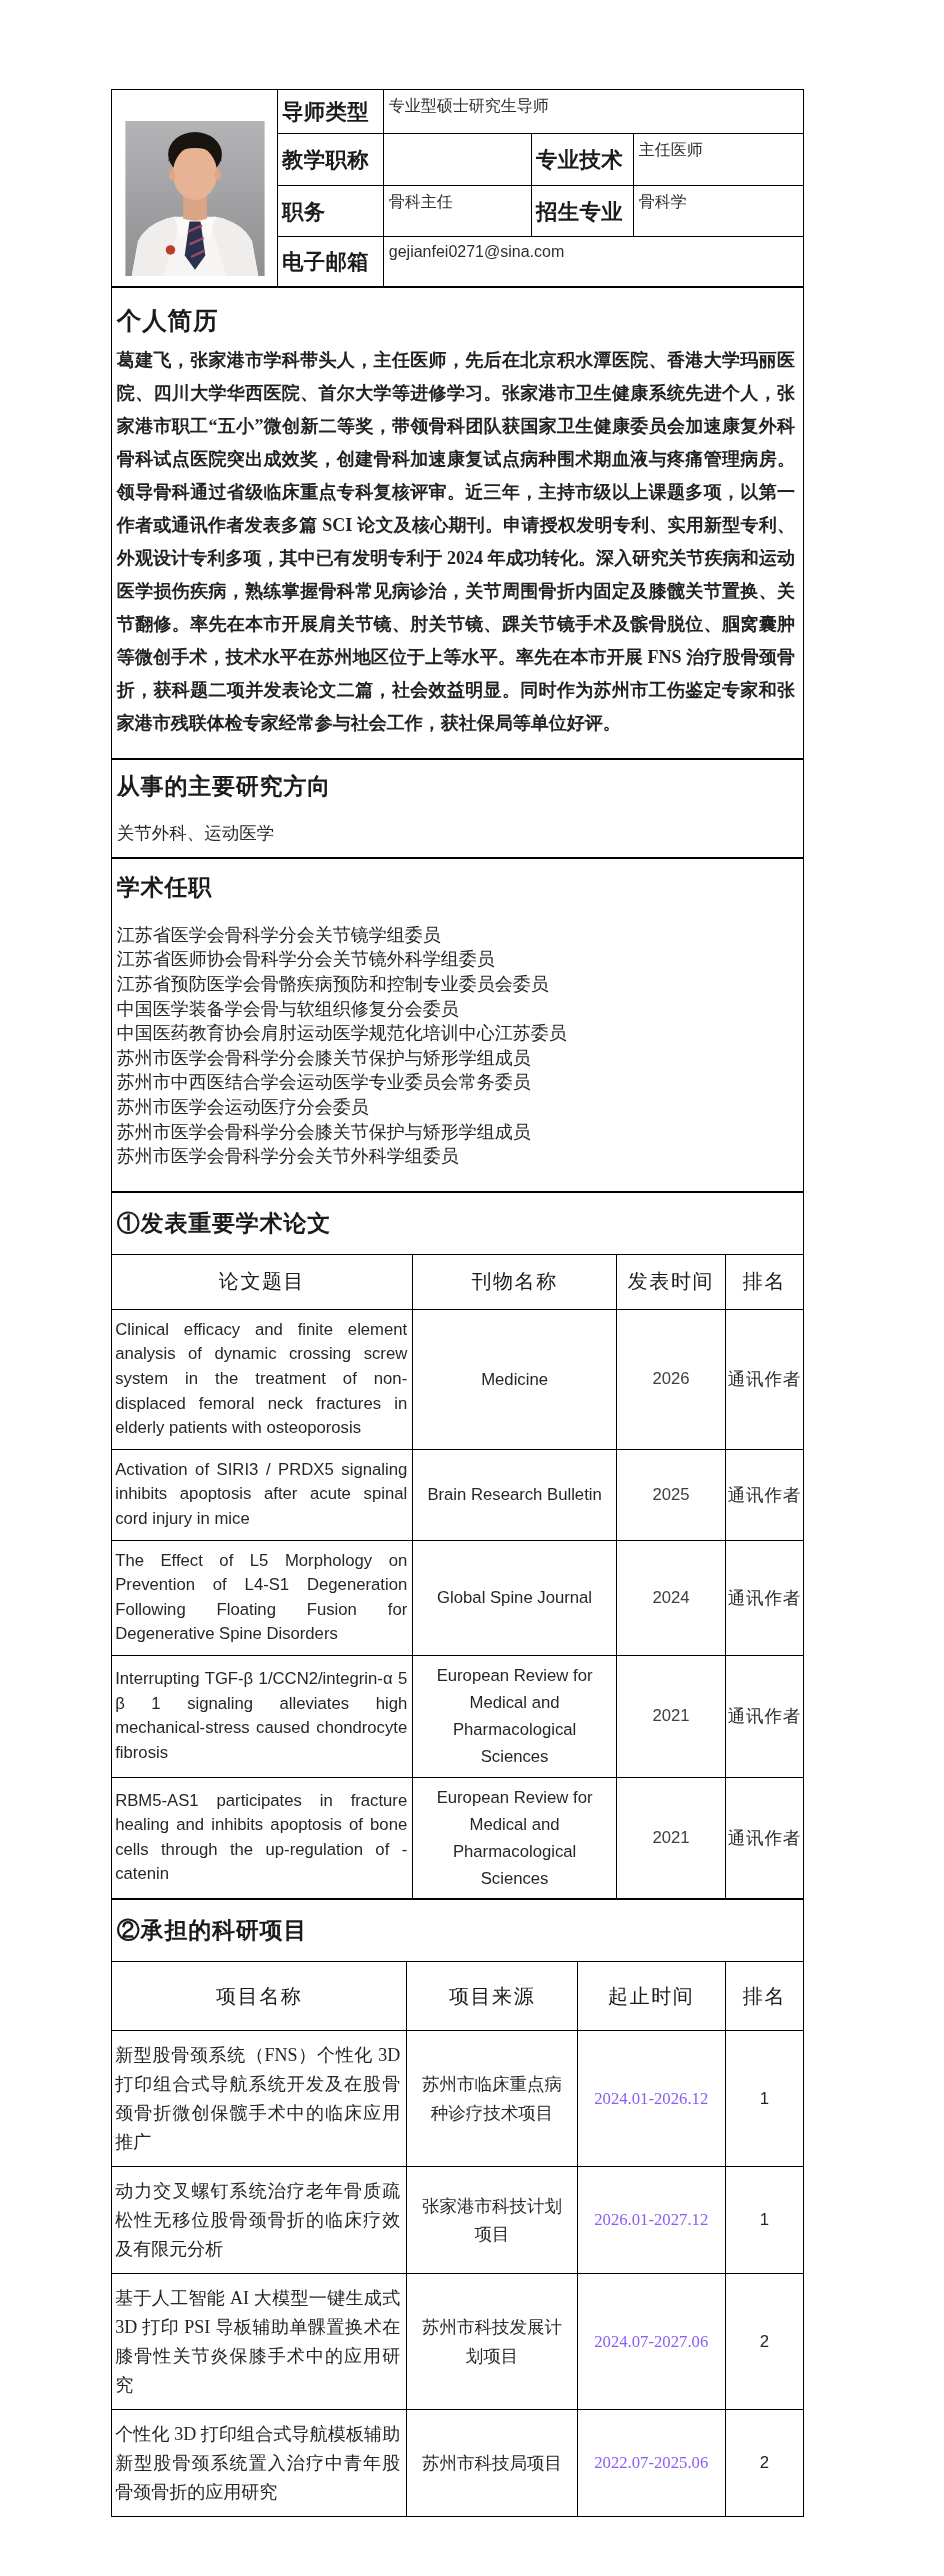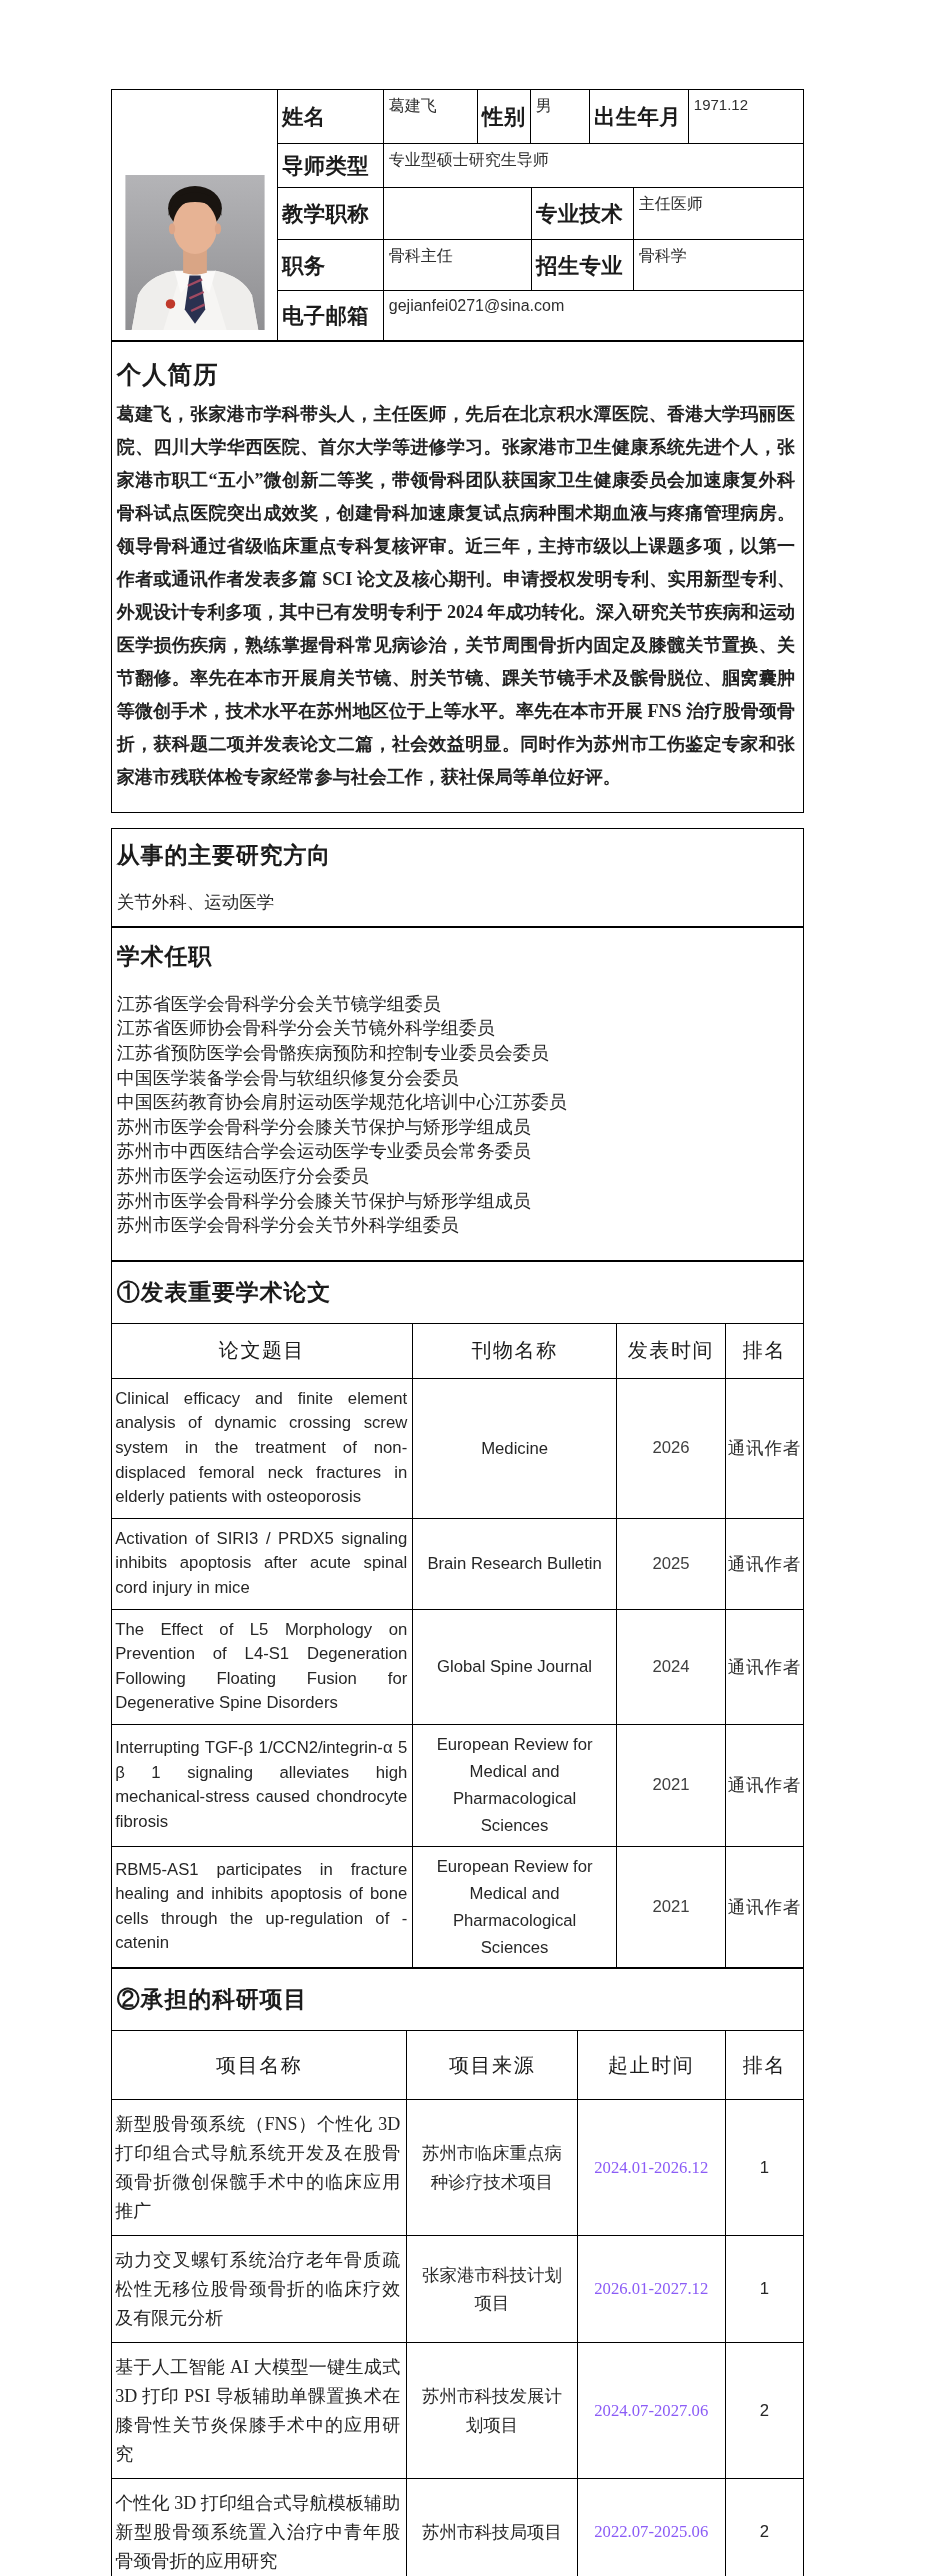--- a/index.html
+++ b/index.html
@@ -25,21 +25,21 @@
   .ival{font-size:16px;color:#2e2e2e;padding:5.6px 3.2px 0 4.8px;}
   .wA{width:106px}.wB{width:94px}.wC{width:53px}.wD{width:59px}.wE{width:99px}
   .wF{width:148px}.wG{width:102px}
 
   
   .sec{padding:0 6.3px;box-sizing:border-box;width:693px;}
   .sec-title{font-weight:bold;letter-spacing:0.8px;}
   .bio{padding:16px 8px 17.5px 4.8px;}
   .bio .sec-title{font-size:24.6px;}
   .bio-text{margin-top:7px;font-size:18px;line-height:33px;text-align:justify;color:#222;font-weight:bold;}
-  .dir{padding:11px 8px 12.7px 4.8px;margin-top:15px;}
+  .dir{padding:11px 8px 12.7px 4.8px;}
   .dir .sec-title{font-size:23px;}
   .dir-text{margin-top:19px;font-size:17.5px;color:#2a2a2a;}
   .acad{padding:12.7px 8px 22px 4.8px;}
   .acad .sec-title{font-size:23px;}
   .acad-list{margin-top:20px;}
   .pos-item{font-size:18px;line-height:24.6px;color:#242424;}
 
   
   table.sec-table{border-collapse:collapse;width:693px;table-layout:fixed;}
   table.sec-table td{border:1.6px solid #000;box-sizing:border-box;vertical-align:middle;}
@@ -85,28 +85,20 @@
         <polygon points="62,121 88,127 70,150" fill="#fbfaf9"></polygon>
         <polygon points="114,121 88,127 106,150" fill="#fbfaf9"></polygon>
         <polygon points="81,127 95,127 101,170 88,188 75,170" fill="#2a3150"></polygon>
         <line x1="79" y1="140" x2="97" y2="132" stroke="#a04a62" stroke-width="3"></line>
         <line x1="81" y1="156" x2="99" y2="148" stroke="#a04a62" stroke-width="3"></line>
         <line x1="83" y1="172" x2="100" y2="164" stroke="#a04a62" stroke-width="3"></line>
         <circle cx="57" cy="163" r="6" fill="#c0392b"></circle>
       </svg>
     </div>
     <div class="info-rows">
-      <div class="irow r1">
-        <div class="icell ilabel wA">姓名</div>
-        <div class="icell ival wB">葛建飞</div>
-        <div class="icell ilabel wC">性别</div>
-        <div class="icell ival wD">男</div>
-        <div class="icell ilabel wE">出生年月</div>
-        <div class="icell ival last sans" style="font-size:15px">1971.12</div>
-      </div>
       <div class="irow r2">
         <div class="icell ilabel wA">导师类型</div>
         <div class="icell ival last">专业型硕士研究生导师</div>
       </div>
       <div class="irow r3">
         <div class="icell ilabel wA">教学职称</div>
         <div class="icell ival wF"></div>
         <div class="icell ilabel wG">专业技术</div>
         <div class="icell ival last">主任医师</div>
       </div>

